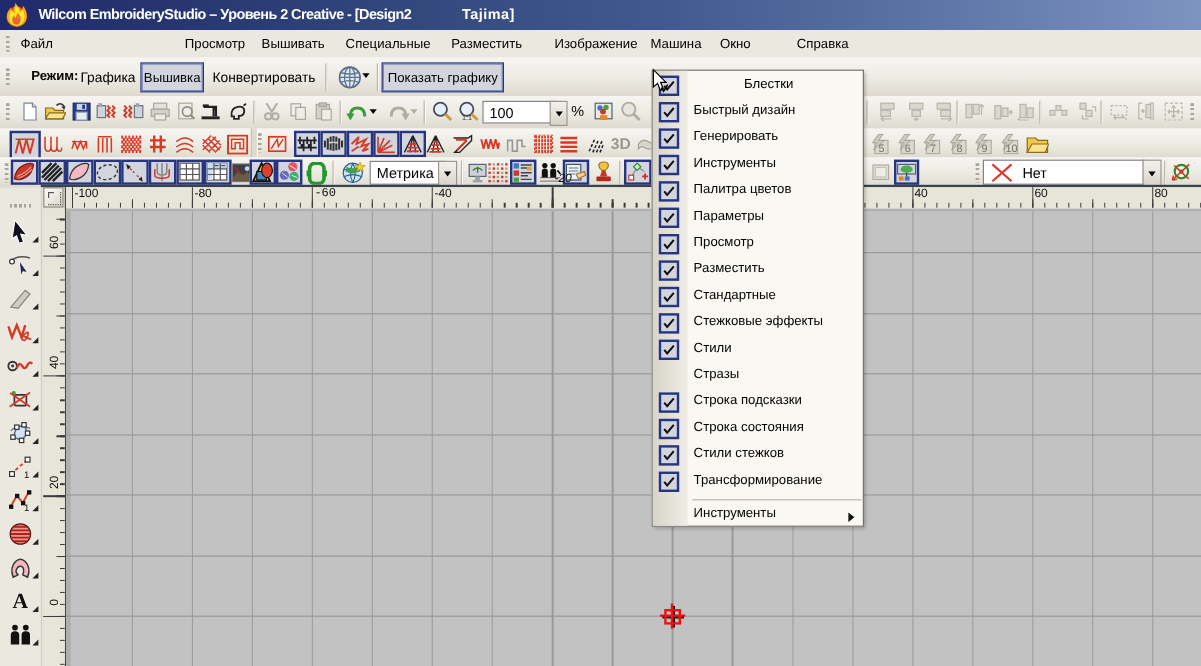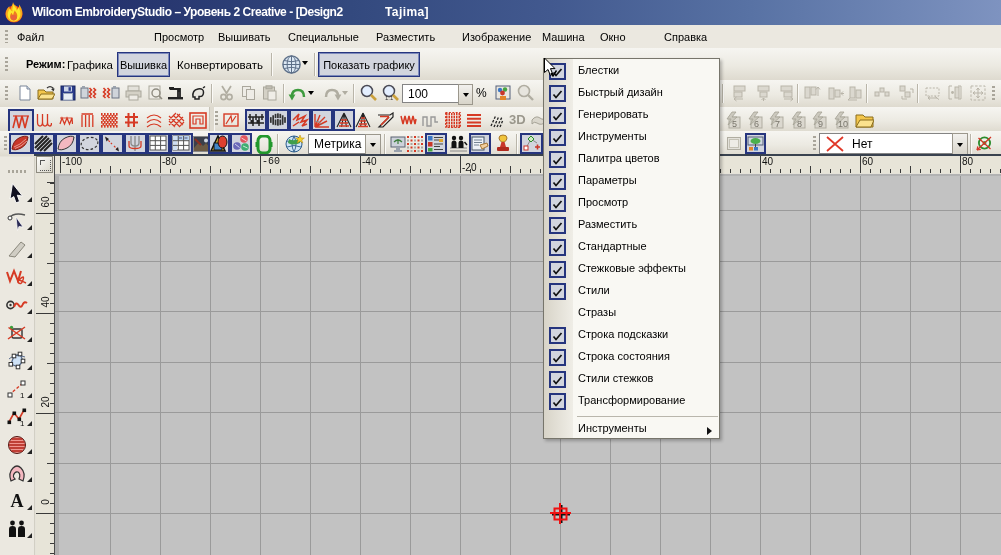--- a/index.html
+++ b/index.html
@@ -758,21 +758,21 @@
  background-image:
   repeating-linear-gradient(90deg,#3a3a3a 0 1px,transparent 1px 100px),
   repeating-linear-gradient(90deg,#3a3a3a 0 1px,transparent 1px 50px),
   repeating-linear-gradient(90deg,#3a3a3a 0 1px,transparent 1px 10px);
  background-size:100% 17px,100% 7px,100% 4px;
  background-position:5px 0,5px 10px,5px 13px;background-repeat:repeat-x;"></div>
 <div class="abs" style="left:62px;top:156px;font-size:10px;color:#111;">-100</div>
 <div class="abs" style="left:162px;top:156px;font-size:10px;color:#111;">-80</div>
 <div class="abs" style="left:262px;top:156px;font-size:10px;color:#111;font-family:Liberation Mono, monospace;">-60</div>
 <div class="abs" style="left:362px;top:156px;font-size:10px;color:#111;">-40</div>
-<div class="abs" style="left:462px;top:162px;font-size:10px;color:#111;">-20</div>
+<div class="abs" style="left:462px;top:144px;font-size:10px;color:#111;font-style:italic;">-20</div>
 <div class="abs" style="left:562px;top:156px;font-size:10px;color:#111;">0</div>
 <div class="abs" style="left:662px;top:156px;font-size:10px;color:#111;">20</div>
 <div class="abs" style="left:762px;top:156px;font-size:10px;color:#111;">40</div>
 <div class="abs" style="left:862px;top:156px;font-size:10px;color:#111;">60</div>
 <div class="abs" style="left:962px;top:156px;font-size:10px;color:#111;">80</div>
 <div class="abs" style="left:36px;top:174px;width:18px;height:381px;background:#e7e4d8;
  background-image:
   repeating-linear-gradient(180deg,#3a3a3a 0 1px,transparent 1px 100px),
   repeating-linear-gradient(180deg,#3a3a3a 0 1px,transparent 1px 50px),
   repeating-linear-gradient(180deg,#3a3a3a 0 1px,transparent 1px 10px);
@@ -901,21 +901,21 @@
         <circle cx="5.5" cy="3" r="2.4" fill="#111"></circle>
         <path d="M2 17 V9 Q2 6 5.5 6 Q9 6 9 9 V17 Z" fill="#111"></path>
         <circle cx="14.5" cy="3" r="2.4" fill="#111"></circle>
         <path d="M11 17 V9 Q11 6 14.5 6 Q18 6 18 9 V17 Z" fill="#111"></path>
       </svg>
     </div>
     <div class="abs" style="left:27px;top:376px;width:0;height:0;border-left:5px solid transparent;border-bottom:5px solid #222;"></div>
   </div>
 <div class="abs" style="left:543px;top:58px;width:177px;height:381px;background:#f9f8f3;border:1px solid #77756b;box-sizing:border-box;box-shadow:2px 2px 3px rgba(0,0,0,0.25);">
 <div class="abs" style="left:0;top:0;width:29px;height:379px;background:linear-gradient(90deg,#d8d4c8,#efede6);"></div>
-    <div class="mi" style="top:5px;">Блестки</div>
+    <div class="mi" style="top:5px;margin-left:42px;">Блестки</div>
     <div class="abs" style="left:5px;top:4px;width:17px;height:17px;border:2px solid #26357e;background:#d2d5de;box-sizing:border-box;">
 <svg width="13" height="13" viewBox="0 0 13 13">
         <path d="M2.5 6.5 L5 9.5 L10.5 3" stroke="#111" stroke-width="1.7" fill="none"></path>
       </svg></div>
     <div class="mi" style="top:27px;">Быстрый дизайн</div>
     <div class="abs" style="left:5px;top:26px;width:17px;height:17px;border:2px solid #26357e;background:#d2d5de;box-sizing:border-box;">
 <svg width="13" height="13" viewBox="0 0 13 13">
         <path d="M2.5 6.5 L5 9.5 L10.5 3" stroke="#111" stroke-width="1.7" fill="none"></path>
       </svg></div>
     <div class="mi" style="top:49px;">Генерировать</div>

